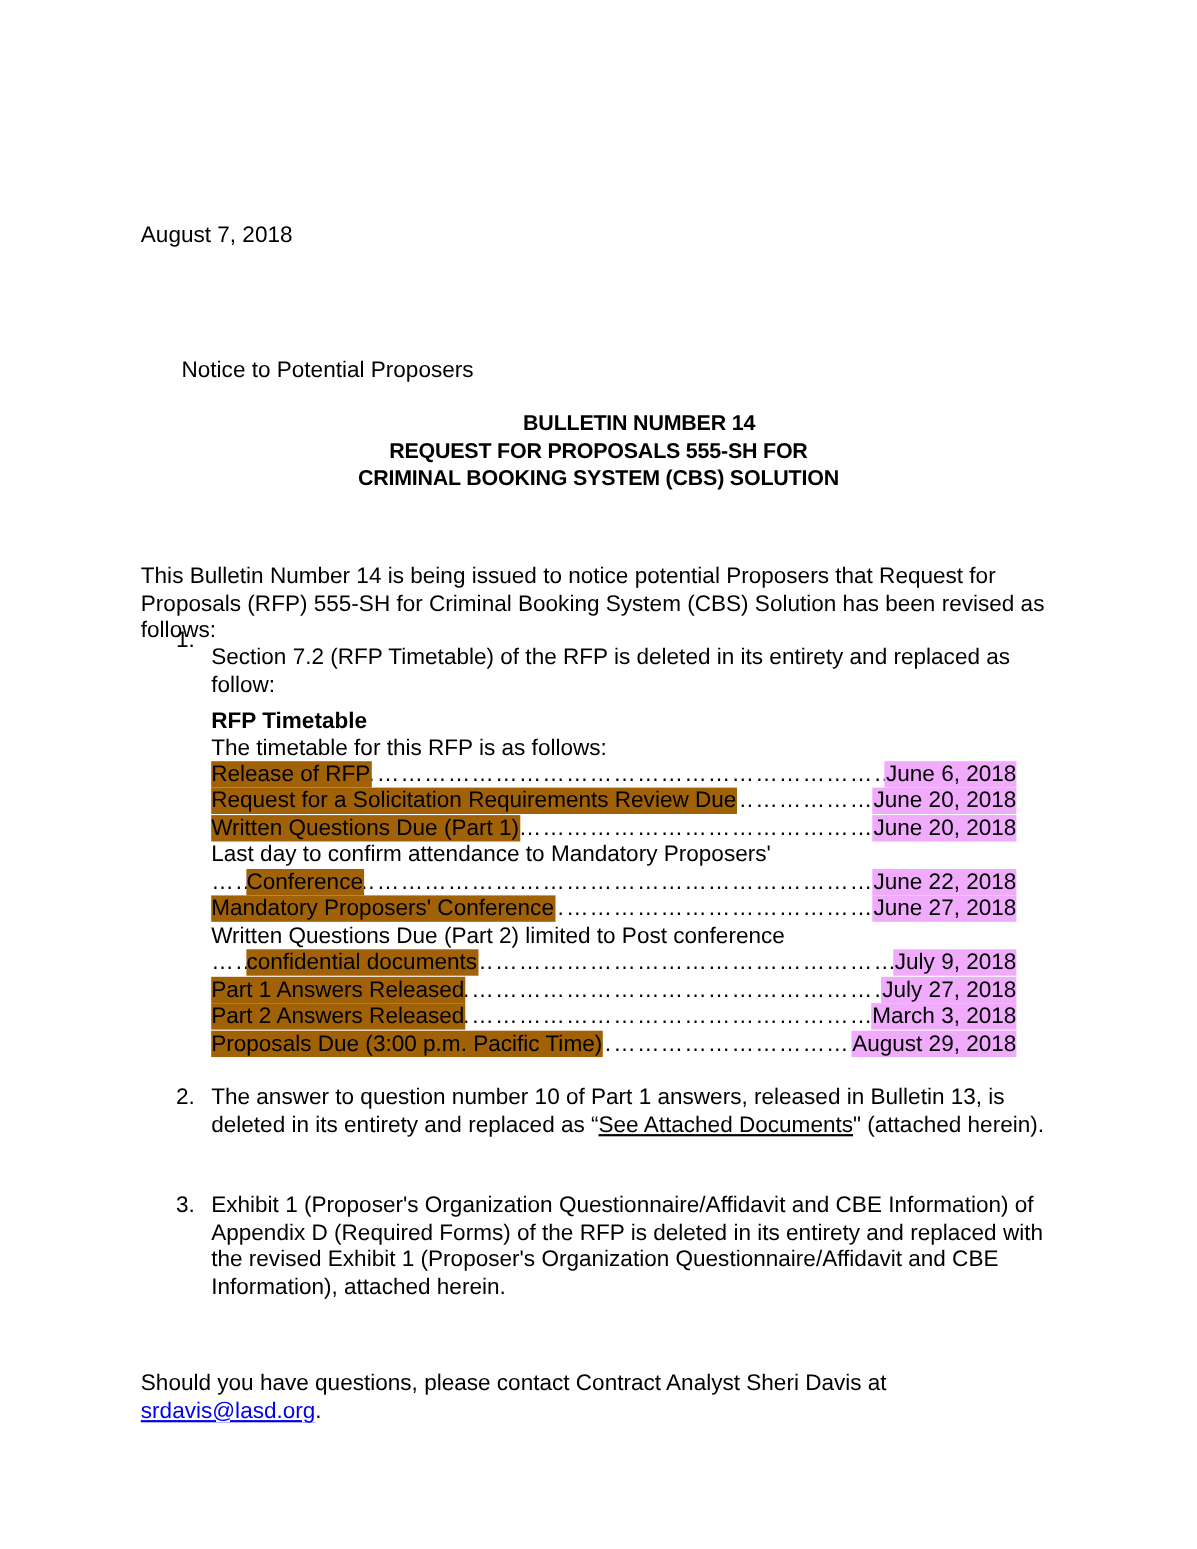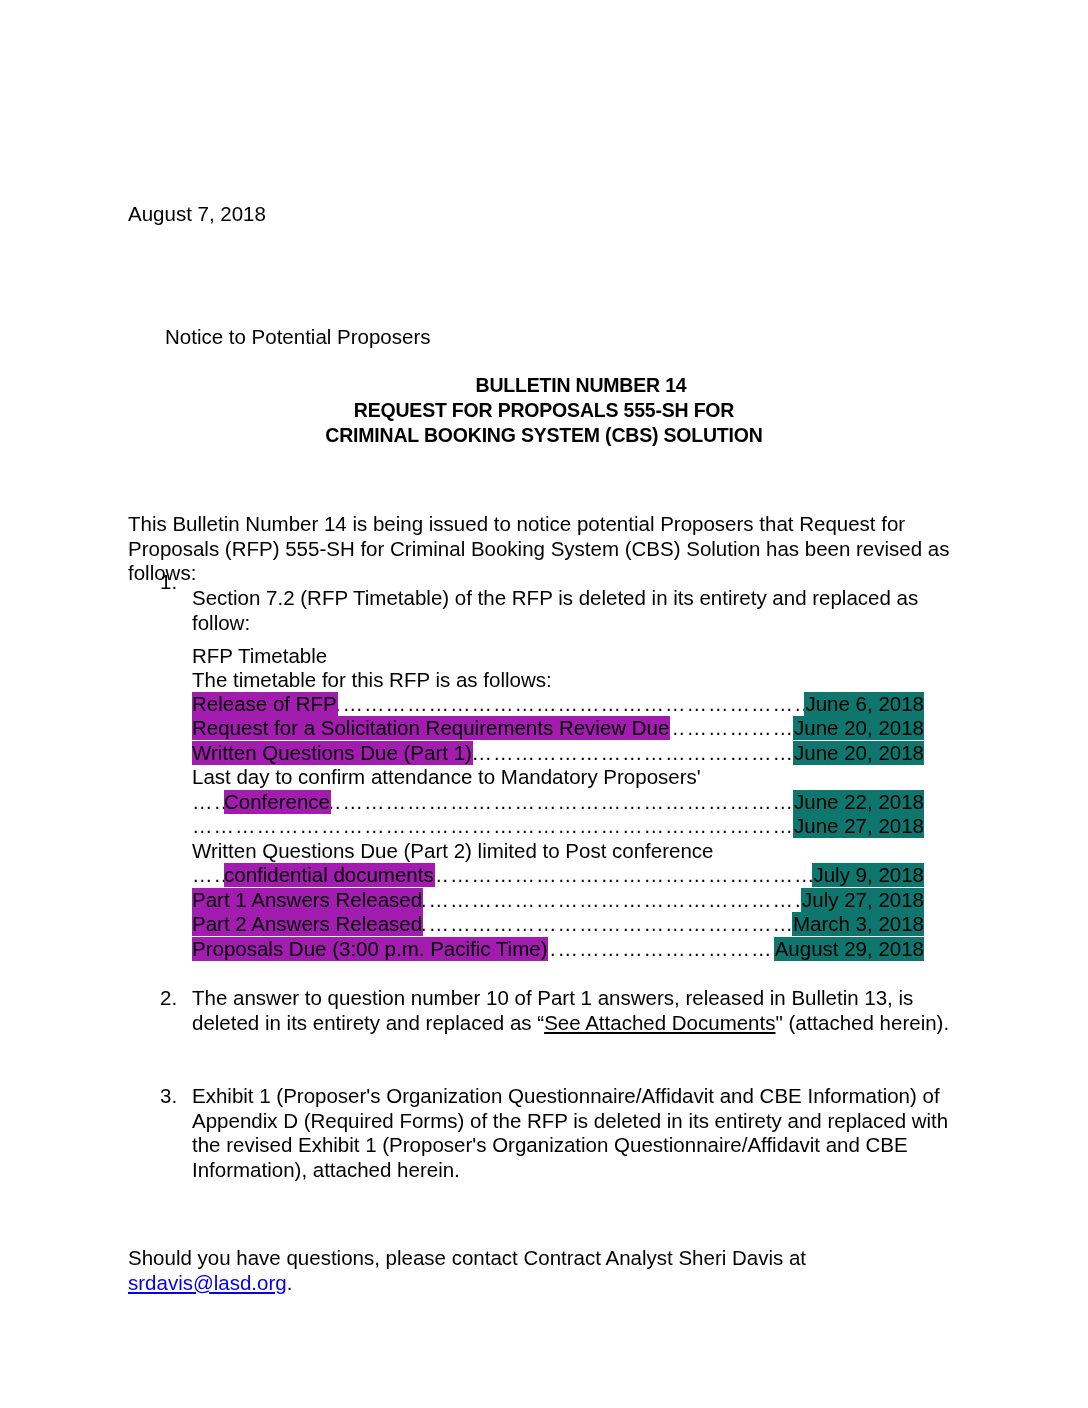--- a/index.html
+++ b/index.html
@@ -7,28 +7,28 @@
          font-family:"Liberation Sans", sans-serif; color:#000; font-size:20.5px; }
   .abs { position:absolute; white-space:nowrap; }
   .date { left:128px; top:202px; }
   .notice { left:128px; top:325px;margin-left:37px; }
   .title { left:0; width:1088px; text-align:center; font-weight:bold; font-size:19.5px; letter-spacing:-0.2px; }
   .t1 { top:374px;margin-left:37px; } .t2 { top:399px; } .t3 { top:424px; }
   .para { left:128px; width:840px; white-space:normal; line-height:24.5px;margin-top:39px; }
   .intro { top:473px; }
   .num { position:absolute; left:160px; }
   .item { position:absolute; left:192px; width:780px; line-height:24.5px; white-space:normal; }
-  .tt-head { font-weight:normal; }
+  .tt-head { font-weight:bold; }
   .row { position:absolute; left:192px; width:732px; height:24px; line-height:24px; white-space:nowrap; }
   .row .lbl { position:absolute; left:0; }
   .row.indent .lbl { left:32px; }
-  .row .val { position:absolute; right:0; top:0; background:#0f766e; padding-left:1px; }
+  .row .val { position:absolute; right:0; top:0; background:#f0abfc; padding-left:1px; }
   .row .dots { position:absolute; left:0; right:0; top:0; overflow:hidden; letter-spacing:1px; }
   .dots::before { content:"……………………………………………………………………………………………………………………………………"; }
-  .lblwrap { background:#a21caf; position:relative; z-index:1; padding-right:1px; }
+  .lblwrap { background:#a16207; position:relative; z-index:1; padding-right:1px; }
   .u { text-decoration:underline; }
   .link { color:#0000ee; text-decoration:underline; }
 </style>
 </head>
 <body>
 
 <div class="abs date">August 7, 2018</div>
 <div class="abs notice">Notice to Potential Proposers</div>
 
 <div class="abs title t1">BULLETIN NUMBER 14</div>
@@ -62,20 +62,21 @@
   <div class="row" style="top:765px">
     <span class="lbl">Last day to confirm attendance to Mandatory Proposers'</span>
   </div>
   <div class="row indent" style="top:790px">
     <span class="dots"></span>
     <span class="lbl lblwrap">Conference</span>
     <span class="val">June 22, 2018</span>
   </div>
   <div class="row" style="top:814px">
     <span class="dots"></span>
+    <span class="lbl lblwrap">Mandatory Proposers' Conference</span>
     <span class="val">June 27, 2018</span>
   </div>
   <div class="row" style="top:839px">
     <span class="lbl">Written Questions Due (Part 2) limited to Post conference</span>
   </div>
   <div class="row indent" style="top:863px">
     <span class="dots"></span>
     <span class="lbl lblwrap">confidential documents</span>
     <span class="val">July 9, 2018</span>
   </div>

